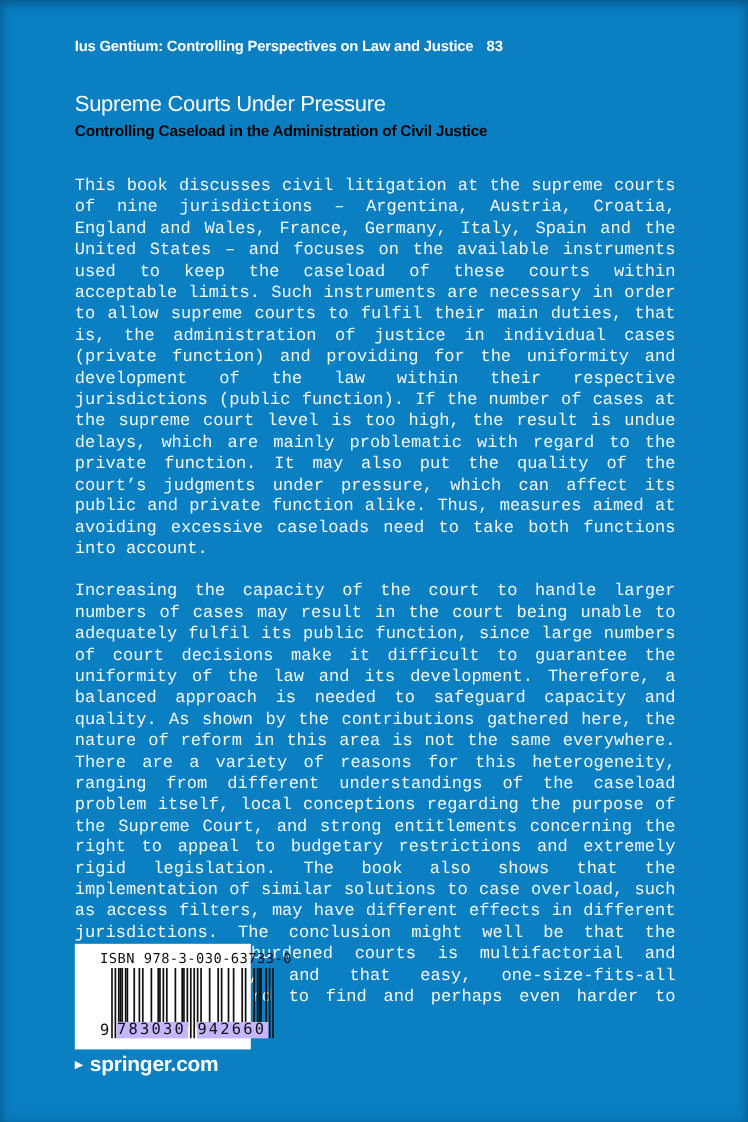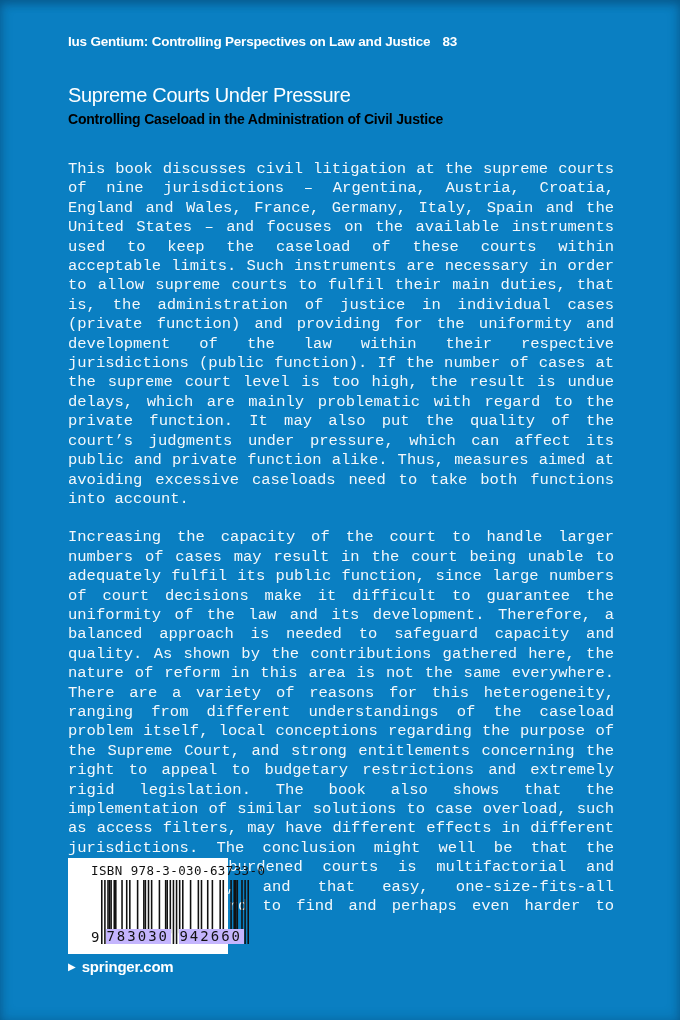--- a/index.html
+++ b/index.html
@@ -80,21 +80,21 @@
   .ean-group.left  { left: 5px;  width: 65px; }
   .ean-group.right { left: 78px; width: 65px; }
 
   
   .publisher-line {
     position: absolute; left: 68px; top: 958px;
     display: flex; align-items: center;
     color: #ffffff;
   }
   .arrow-icon { font-size: 10px; margin-right: 6px; line-height: 1; }
-  .publisher-url { font-size: 15px; font-weight: bold; letter-spacing: -0.2px; }
+  .publisher-url { font-size: 19px; font-weight: bold; letter-spacing: -0.2px; }
 </style>
 </head>
 <body>
 
 <div class="cover">
 
   <div class="series-line">
     <span>Ius Gentium: Controlling Perspectives on Law and Justice</span><span class="vol">83</span>
   </div>
 

